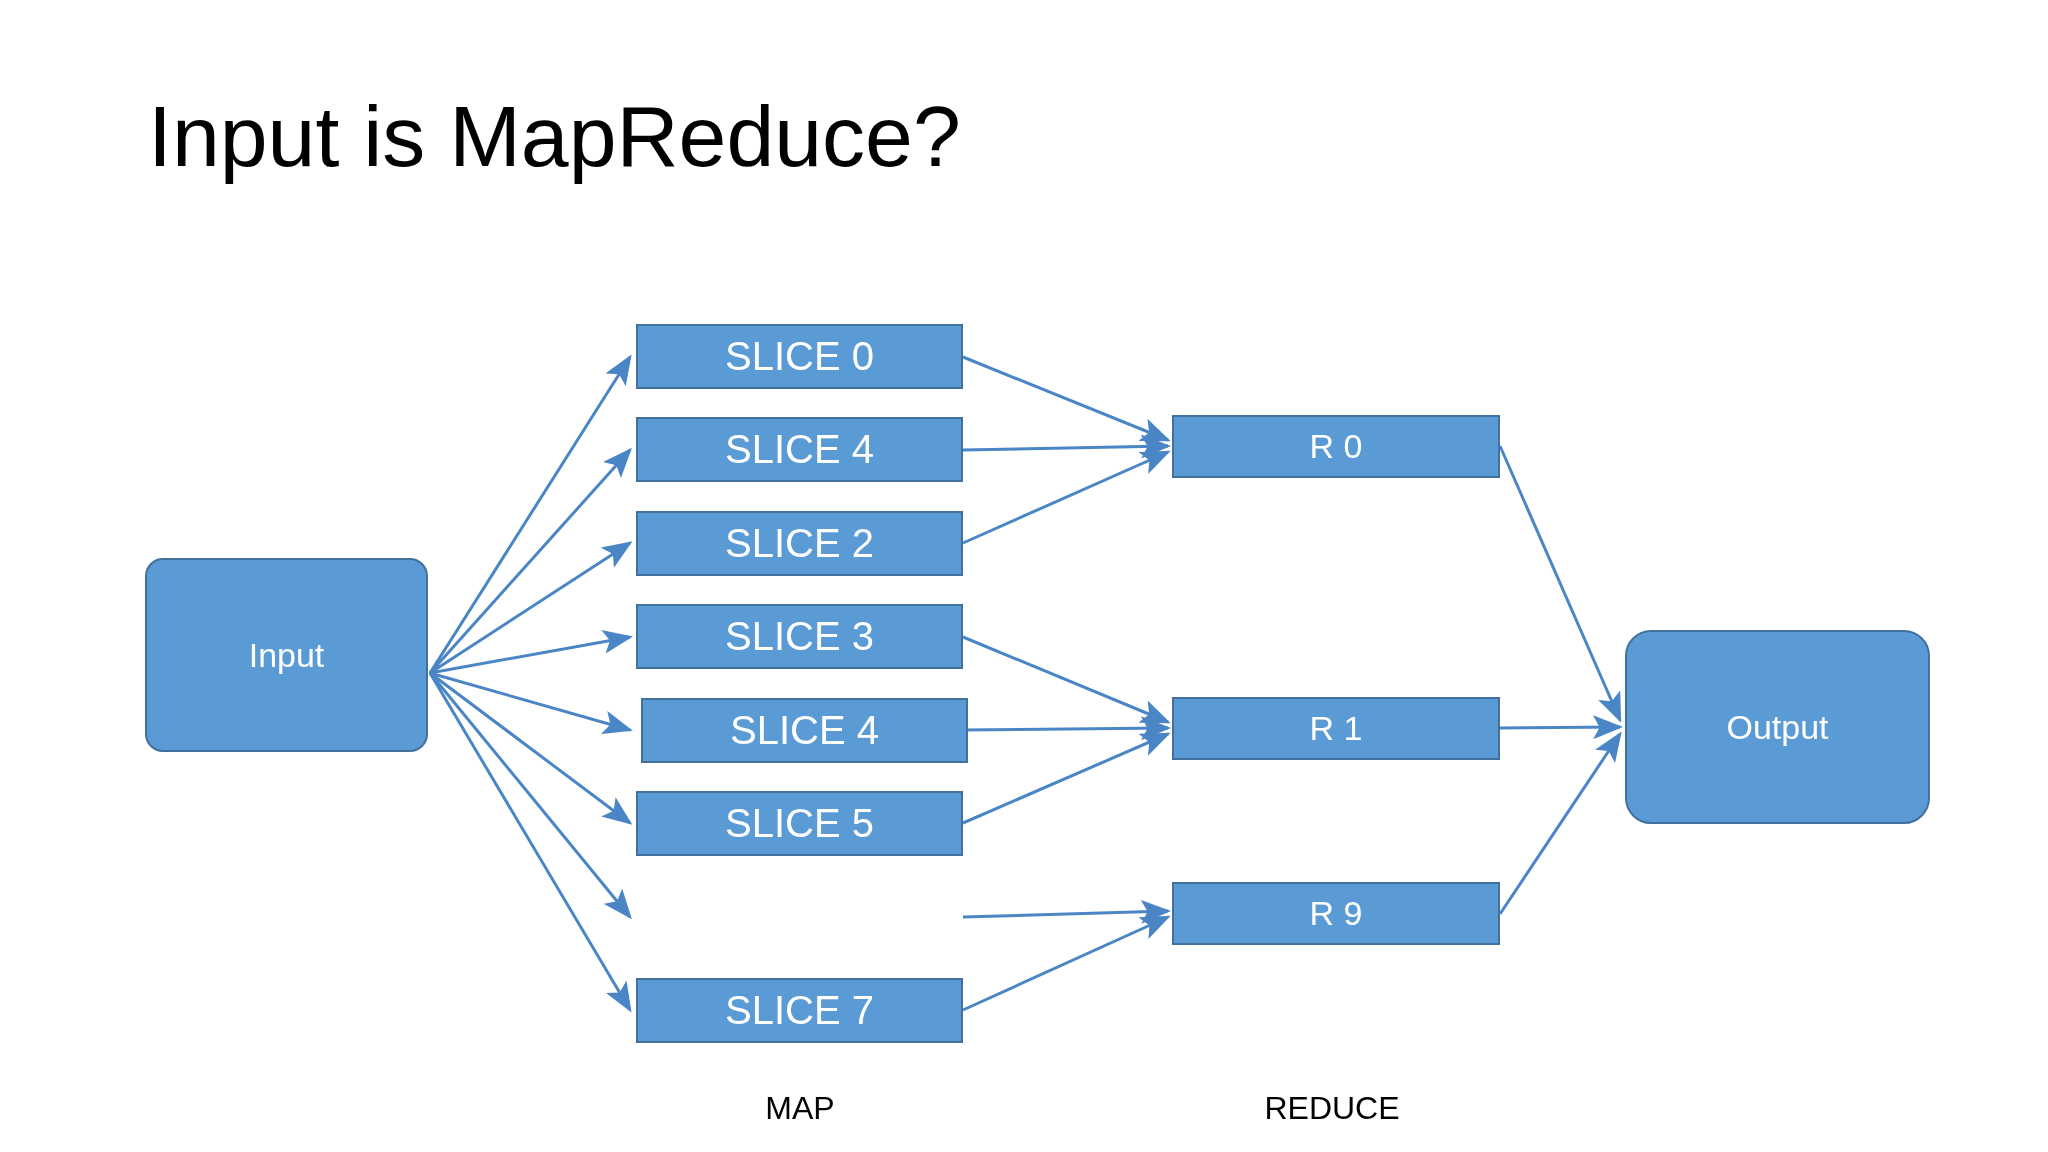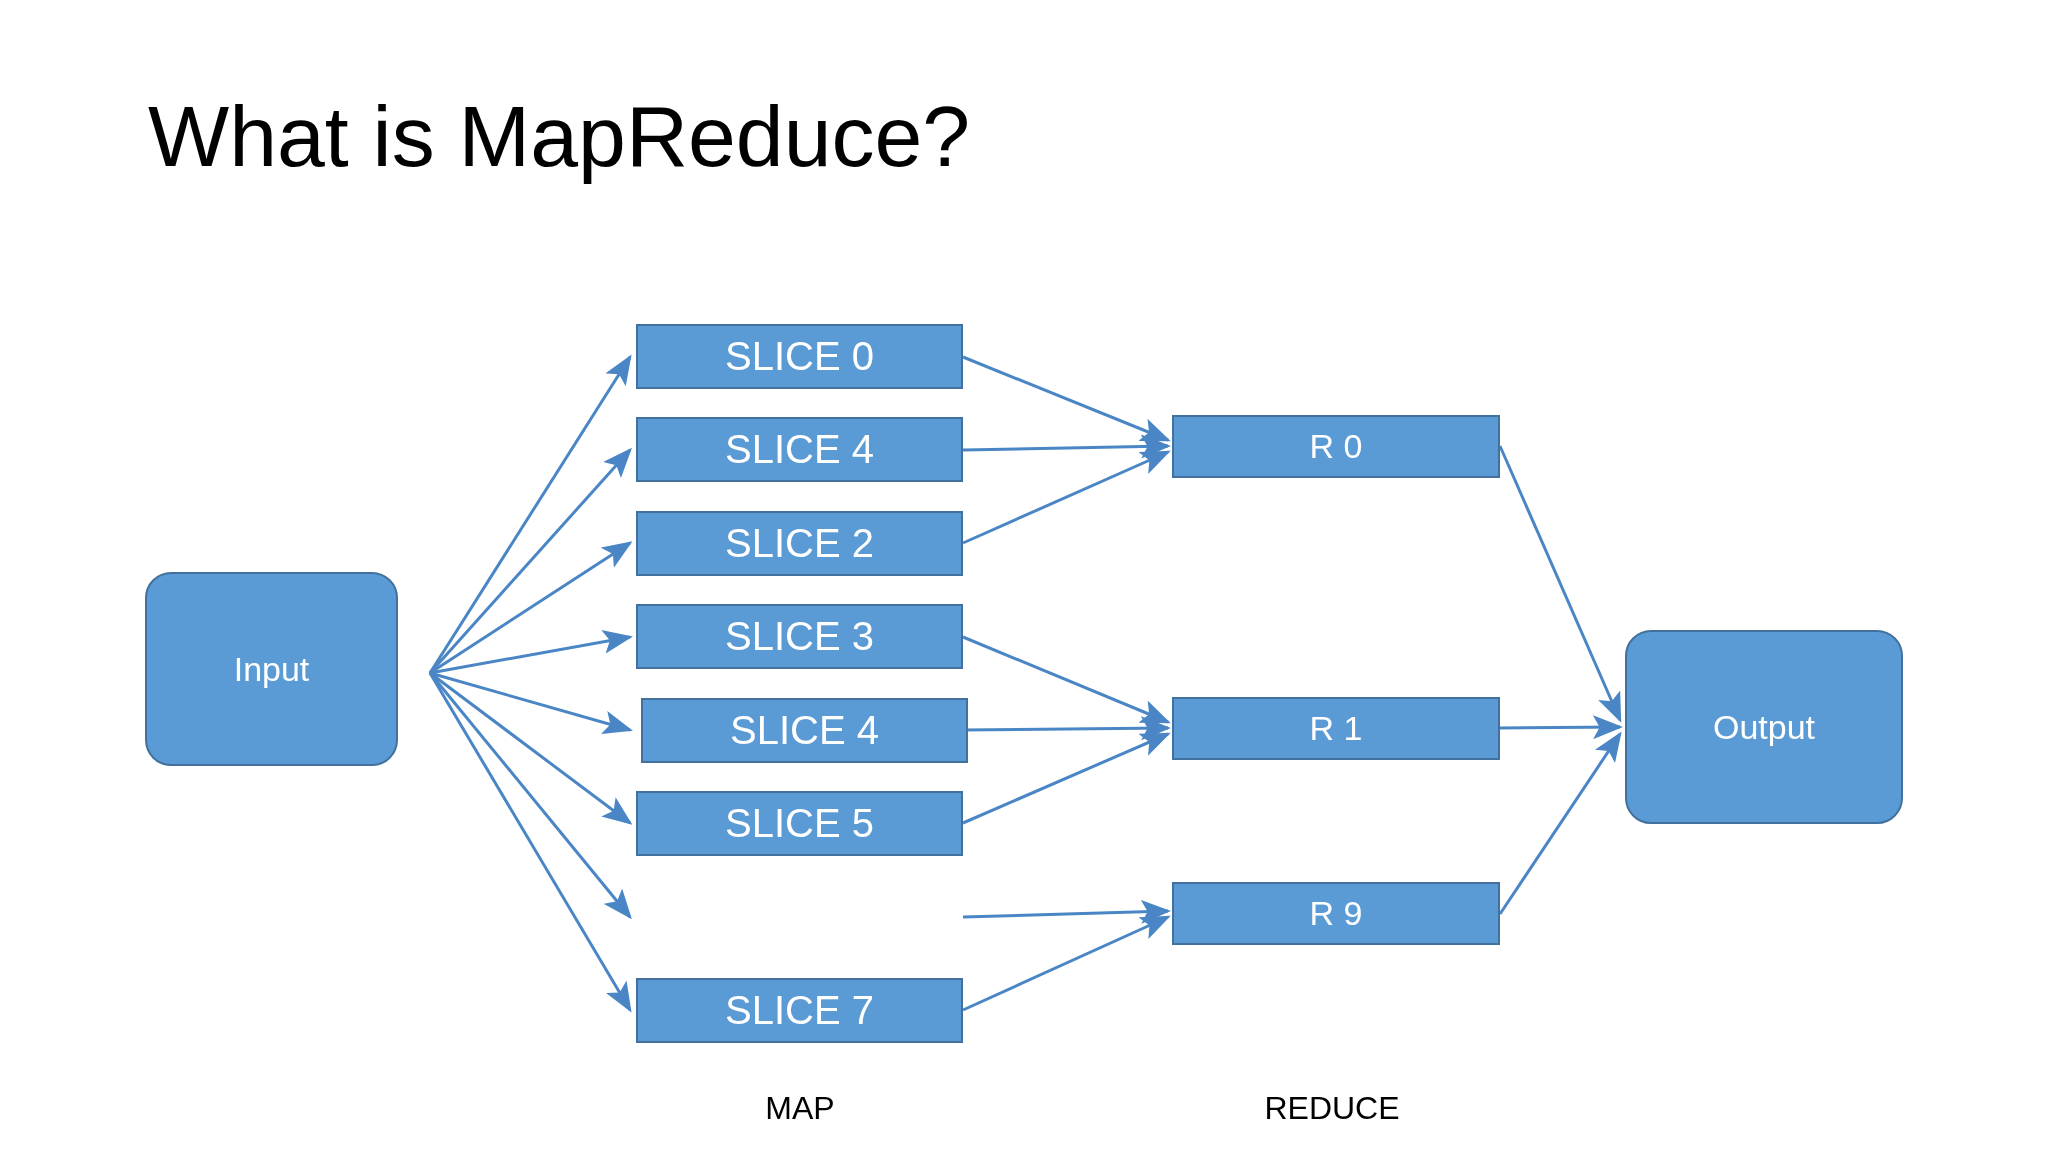--- a/index.html
+++ b/index.html
@@ -76,21 +76,21 @@
     text-align: center;
     white-space: nowrap;
     transform: translateX(-50%);
   }
 </style>
 </head>
 <body>
 
 <div id="slide">
 
-  <div id="slide-title">What is MapReduce?</div>
+  <div id="slide-title">Input is MapReduce?</div>
 
   <div id="diagram">
 
     <svg class="arrow-layer" width="2048" height="1152" viewBox="0 0 2048 1152">
       <defs>
         <marker id="ah" markerWidth="10" markerHeight="8" refX="9" refY="4" orient="auto" markerUnits="strokeWidth">
           <path d="M0,0 L10,4 L0,8 L2.2,4 z" fill="#4A86C5"></path>
         </marker>
       </defs>
       <g stroke="#4A86C5" stroke-width="3" fill="none" marker-end="url(#ah)">
@@ -113,21 +113,21 @@
         <line x1="963" y1="917" x2="1168" y2="911"></line>
         <line x1="963" y1="1010" x2="1168" y2="917"></line>
       </g>
       <g stroke="#4A86C5" stroke-width="3" fill="none" marker-end="url(#ah)">
         <line x1="1500" y1="446" x2="1620" y2="720"></line>
         <line x1="1500" y1="728" x2="1620" y2="727"></line>
         <line x1="1500" y1="914" x2="1620" y2="734"></line>
       </g>
     </svg>
 
-    <div class="node node-rounded" style="left:145px; top:572px; width:253px; height:194px;">
+    <div class="node node-rounded" style="left:145px; top:558px; width:283px; height:194px;border-radius:18px;">
       <span>Input</span>
     </div>
 
     <div class="node node-slice" style="left:636px; top:324px; width:327px; height:65px;">
       <span>SLICE 0</span>
     </div>
     <div class="node node-slice" style="left:636px; top:417px; width:327px; height:65px;">
       <span>SLICE 4</span>
     </div>
     <div class="node node-slice" style="left:636px; top:511px; width:327px; height:65px;">
@@ -149,21 +149,21 @@
     <div class="node node-reduce" style="left:1172px; top:415px; width:328px; height:63px;">
       <span>R 0</span>
     </div>
     <div class="node node-reduce" style="left:1172px; top:697px; width:328px; height:63px;">
       <span>R 1</span>
     </div>
     <div class="node node-reduce" style="left:1172px; top:882px; width:328px; height:63px;">
       <span>R 9</span>
     </div>
 
-    <div class="node node-rounded" style="left:1625px; top:630px; width:278px; height:194px;">
+    <div class="node node-rounded" style="left:1625px; top:630px; width:305px; height:194px;">
       <span>Output</span>
     </div>
 
     <div class="stage-label" style="left:800px; top:1090px;">MAP</div>
     <div class="stage-label" style="left:1332px; top:1090px;">REDUCE</div>
 
   </div>
 </div>
 
 </body></html>

